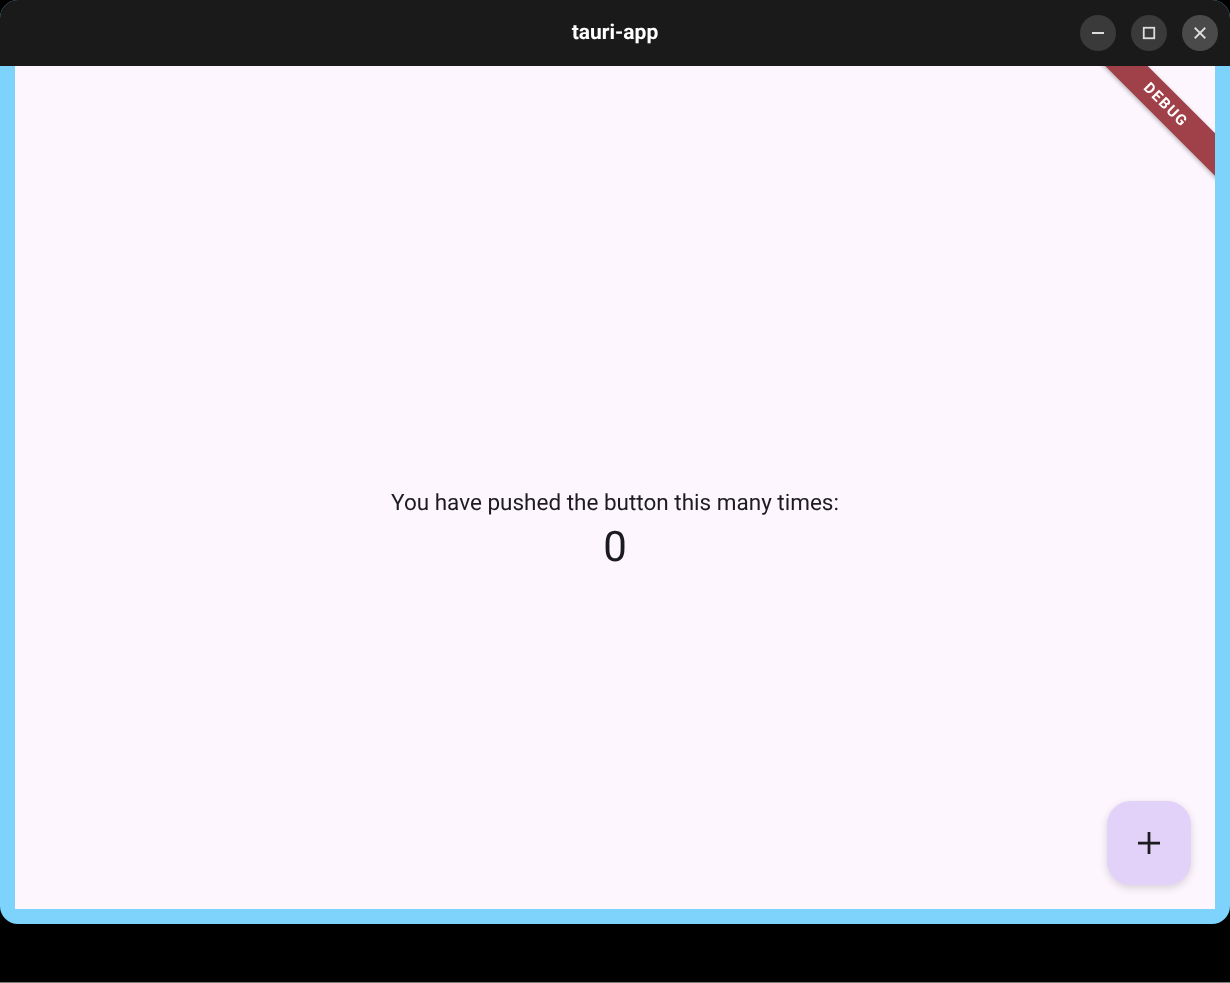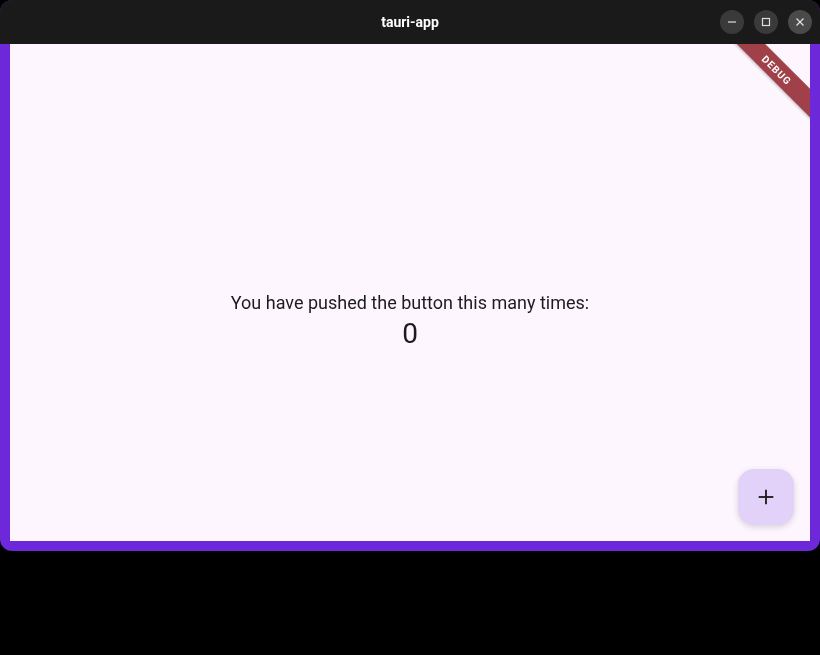--- a/index.html
+++ b/index.html
@@ -12,22 +12,22 @@
       width: 820px;
       height: 655px;
       background: #000;
       font-family: -apple-system, BlinkMacSystemFont, "Segoe UI", Roboto, "Helvetica Neue", Arial, sans-serif;
       overflow: hidden;
       position: relative;
     }
 
     .window {
       width: 820px;
-      height: 551px;
-      background: #6d28d9;
+      height: 616px;
+      background: #7dd3fc;
       border-radius: 12px;
       overflow: hidden;
       position: relative;
     }
 
     .titlebar {
       height: 44px;
       background: #1a1a1a;
       display: flex;
       align-items: center;
@@ -100,21 +100,21 @@
       left: 0;
       right: 0;
       bottom: 0;
       display: flex;
       flex-direction: column;
       align-items: center;
       justify-content: center;
     }
 
     .body-text {
-      font-size: 18px;
+      font-size: 15px;
       color: #1c1b1f;
       margin-bottom: 4px;
     }
 
     .counter-value {
       font-size: 28px;
       font-weight: 400;
       color: #1c1b1f;
     }
 

